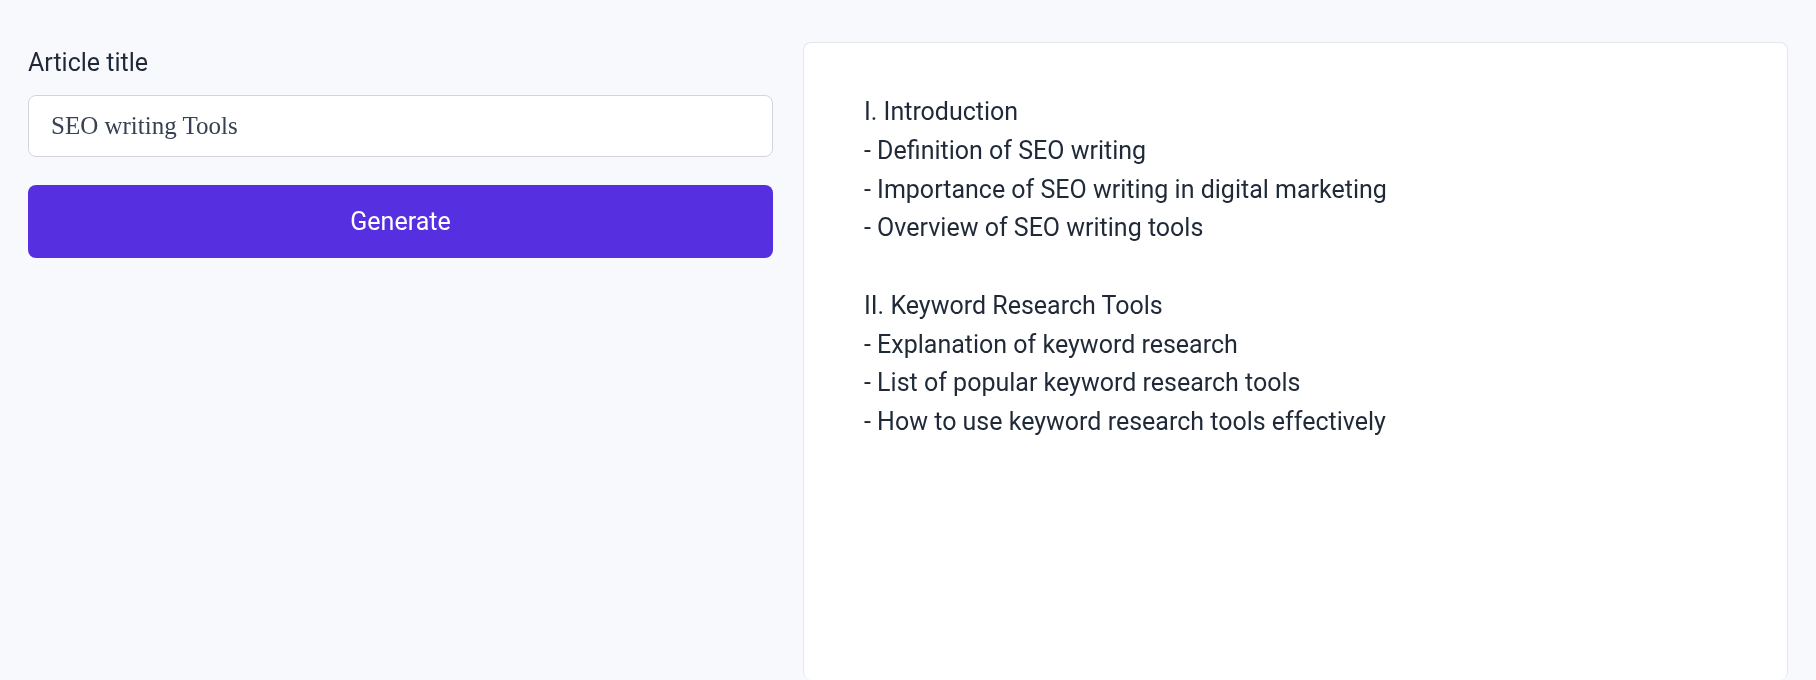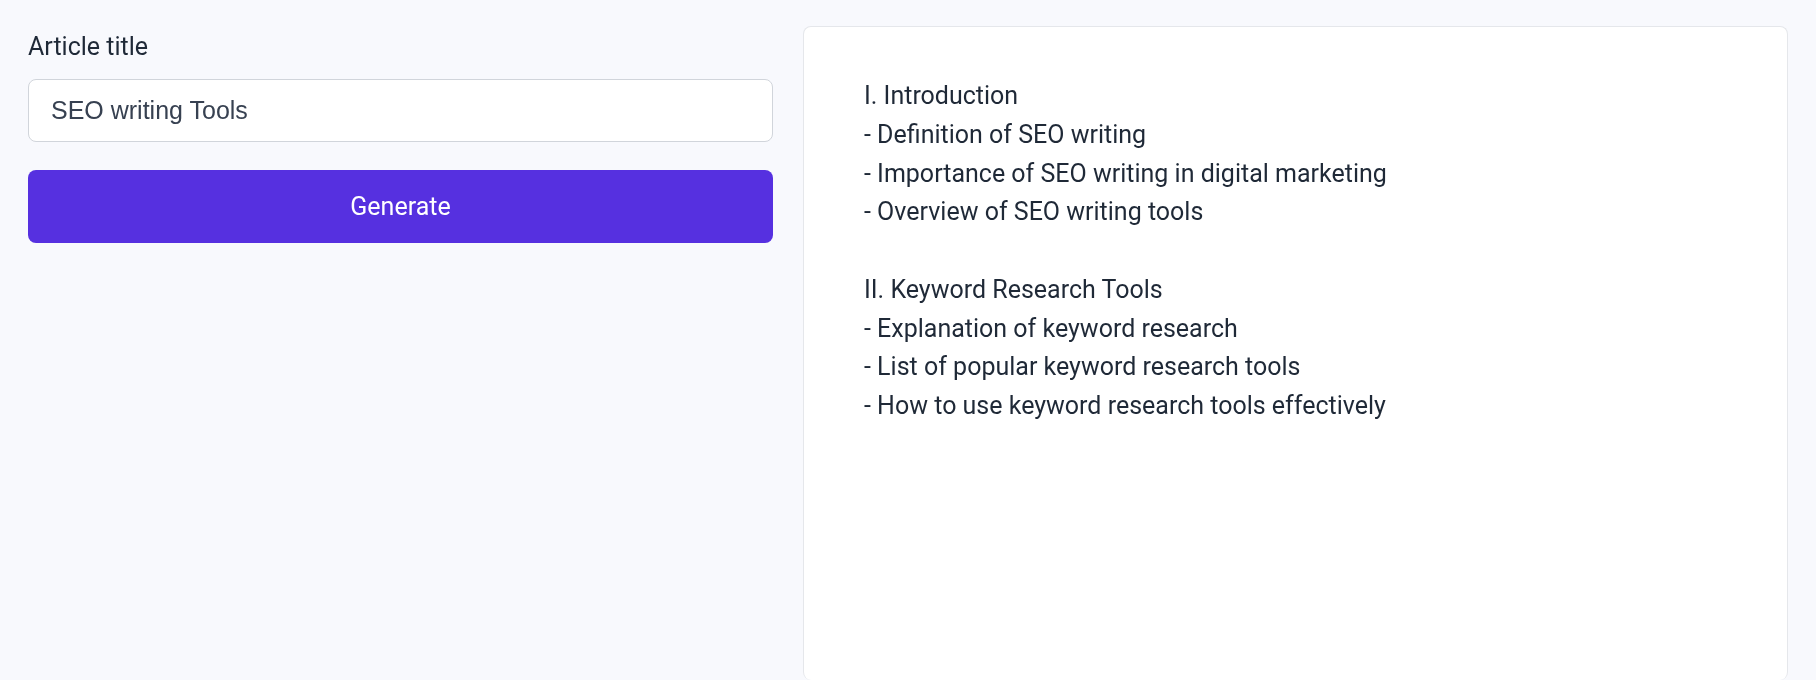--- a/index.html
+++ b/index.html
@@ -13,21 +13,21 @@
       background-color: #f8f9fd;
       width: 1816px;
       height: 680px;
       padding: 0;
       overflow: hidden;
     }
     
     .container {
       display: flex;
       gap: 30px;
-      padding: 32px 28px 0 28px;
+      padding: 48px 28px 0 28px;
       height: 100%;
     }
     
     .left-panel {
       flex: 0 0 745px;
       display: flex;
       flex-direction: column;
     }
     
     .input-label {
@@ -39,21 +39,21 @@
     
     .text-input {
       width: 100%;
       padding: 16px 22px;
       font-size: 25px;
       color: #374151;
       background-color: #ffffff;
       border: 1px solid #d1d5db;
       border-radius: 8px;
       outline: none;
-      font-family: Liberation Sans, sans-serif;
+      font-family: Liberation Serif, serif;
     }
     
     .generate-button {
       width: 100%;
       margin-top: 28px;
       padding: 22px 0;
       font-size: 25px;
       color: #ffffff;
       background-color: #5630e0;
       border: none;

